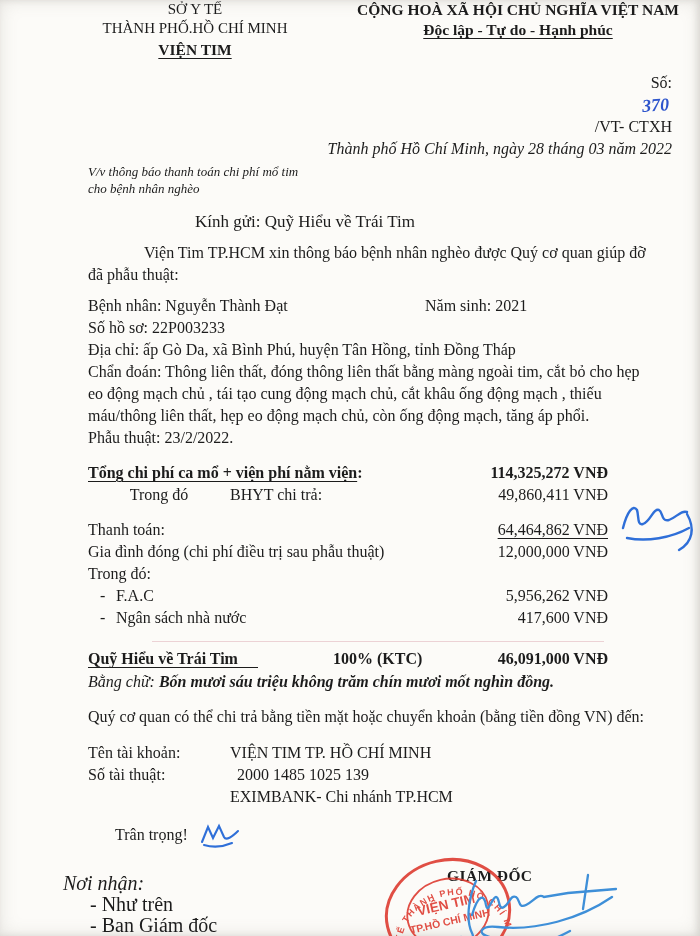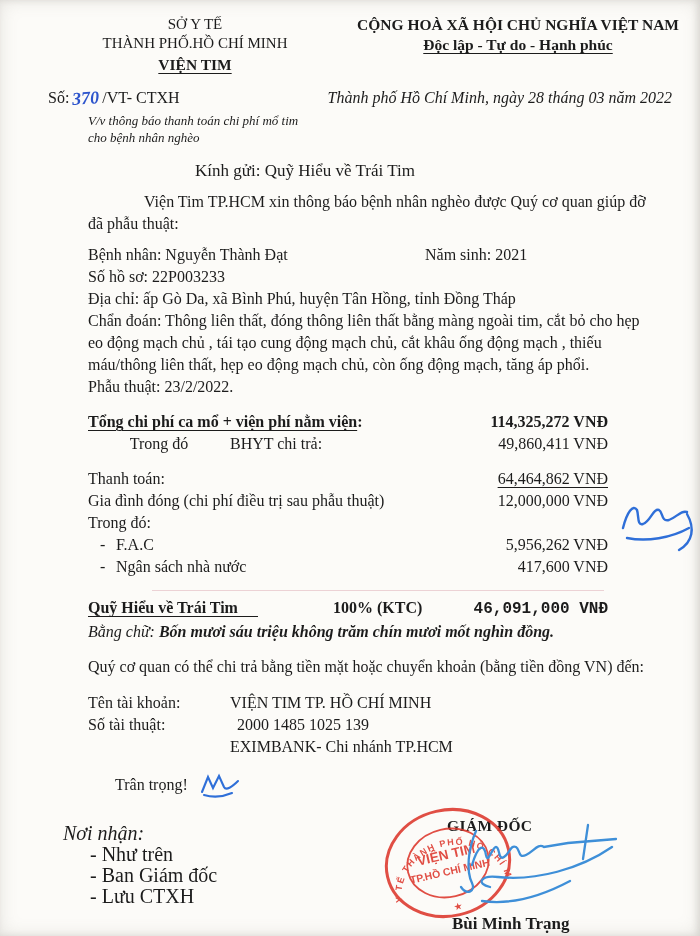--- a/index.html
+++ b/index.html
@@ -7,26 +7,26 @@
     position:relative;width:700px;height:936px;margin:0 auto;
     background:#fcfbf8;color:#1c1c1c;overflow:hidden;
     font-family:"Liberation Serif","DejaVu Serif",serif;
     font-size:16px;line-height:22px;
     box-shadow:inset 0 0 18px rgba(120,115,105,.18), inset -3px 0 6px rgba(100,95,90,.15);
   }
   .c{text-align:center}
   .b{font-weight:bold}
   .u{text-decoration:underline;text-underline-offset:3px;}
   
-  .hdr{display:flex;padding-top:15px;}
+  .hdr{display:flex;}
   .hdr-left{width:310px;margin-left:40px;line-height:19px;font-size:15px;}
   .hdr-left .org{font-size:15.5px;display:inline-block;margin-top:2px;}
   .hdr-right{flex:1;line-height:20px;font-size:15.5px;padding-right:14px;}
   
-  .refrow{display:flex;align-items:flex-end;margin:12px 28px 0 48px;}
+  .refrow{display:flex;align-items:flex-end;margin:12px 28px 0 79px;flex-direction:column;}
   .pen{color:#2e55cc;font-style:italic;font-weight:bold;font-size:18px;display:inline-block;transform:rotate(-4deg);padding:0 3px;}
   .date{margin-left:auto;font-style:italic;font-size:16px;}
   
   .subject{margin:3px 0 0 88px;font-style:italic;font-size:13px;line-height:17px;}
   .salutation{margin:14px 0 0 195px;font-size:17px;}
   .intro{margin:9px 50px 0 88px;text-indent:56px;}
   
   .patient{margin:9px 42px 0 88px;}
   .prow{display:flex;align-items:flex-end;}
   .pcol1{width:337px;}
@@ -36,21 +36,21 @@
   .crow .lbl{flex:1;}
   .crow .amt{width:165px;text-align:right;white-space:nowrap;}
   .crow .lblfix{width:142px;text-align:center;}
   .gap{height:13px;}
   .bullet{margin-left:12px;width:16px;}
   .sep{border:none;border-top:1px solid #ecd2d5;margin:12px 0 6px 152px;width:452px;}
   .fundrow{display:flex;align-items:baseline;margin:0 0 0 88px;width:520px;}
   .fund-name{width:245px;}
   .fund-name span{border-bottom:1.6px solid #1c1c1c;padding-right:20px;}
   .fund-mid{width:130px;}
-  .fund-amt{flex:1;text-align:right;white-space:nowrap;font-family:Liberation Mono, monospace;}
+  .fund-amt{flex:1;text-align:right;white-space:nowrap;}
   .words{margin:1px 40px 0 88px;font-style:italic;}
   .pay{margin:13px 48px 0 88px;text-indent:0;}
   
   .bank{margin:14px 0 0 88px;}
   .brow{display:flex;align-items:center;}
   .brow .blbl{width:142px;}
   .brow .bval2{padding-left:7px;}
   .closing{margin:13px 0 0 115px;display:flex;align-items:center;gap:8px;}
   
   .footer{position:relative;margin-top:10px;height:200px;}

